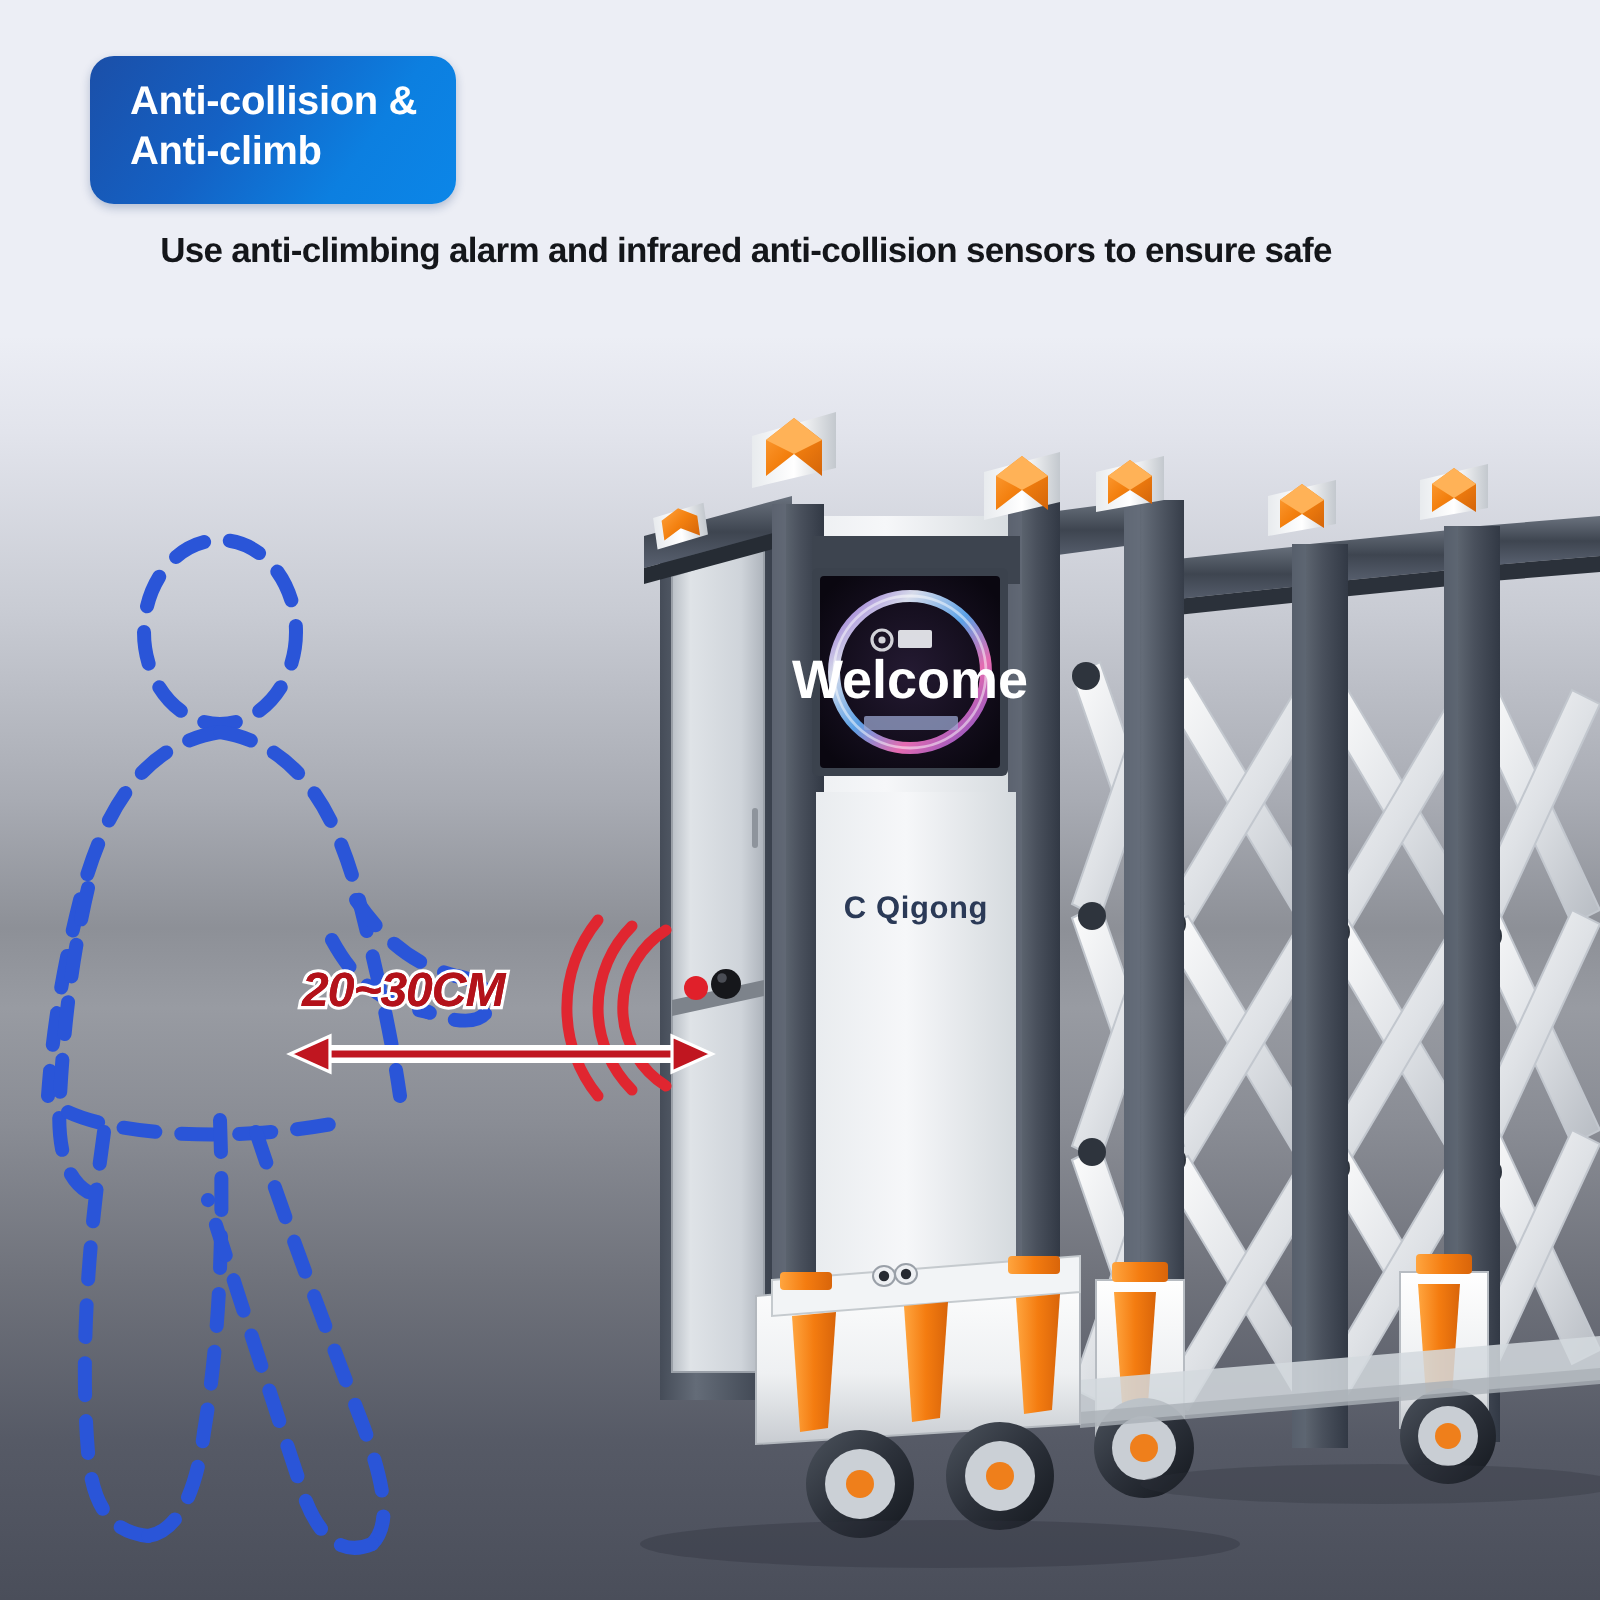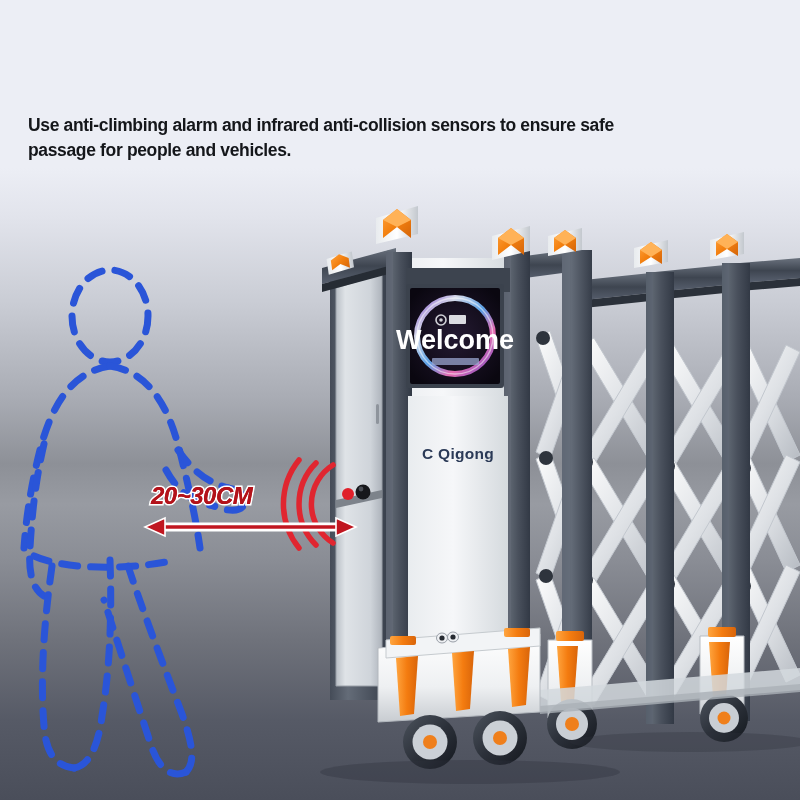--- a/index.html
+++ b/index.html
@@ -40,21 +40,21 @@
   }
   #badge span{display:block;white-space:nowrap;}
   #subtitle{
     position:absolute;left:28px;top:113px;width:690px;
     color:#14161a;
     font-weight:bold;
     font-size:17.5px;
     line-height:1.42;
     letter-spacing:-0.35px;
   }
-  #subtitle span{display:block;}
+  #subtitle span{display:block;text-align:center;}
 
   
   #measure{position:absolute;left:143px;top:482px;width:215px;height:58px;}
   #measure-label{
     position:absolute;left:8px;top:0;
     font-size:24px;font-weight:bold;font-style:italic;
     color:#b3121a;
     letter-spacing:-0.5px;
     -webkit-text-stroke:3.2px #ffffff;
     paint-order:stroke fill;
@@ -391,24 +391,27 @@
       <path d="M34,556 C 60,568 120,572 176,560"></path>
 
       <path d="M52,566 C 44,622 40,678 44,726 C 46,754 56,766 74,768"></path>
       <path d="M110,560 C 112,614 110,668 102,716 C 98,748 88,766 74,768"></path>
 
       <path d="M128,566 C 146,620 166,672 182,714 C 192,742 196,762 186,772"></path>
       <path d="M186,772 C 172,778 160,770 152,748 C 138,706 120,650 104,600"></path>
     </g>
   </svg>
 
+  <div id="badge">
+    <span>Anti-collision &amp;</span>
+    <span>Anti-climb</span>
+  </div>
 
   <div id="subtitle">
     <span>Use anti-climbing alarm and infrared anti-collision sensors to ensure safe</span>
-    <span>passage for people and vehicles.</span>
   </div>
 
   <div id="measure">
     <div id="measure-label">20~30CM</div>
     <div id="measure-label-fill">20~30CM</div>
     <svg width="215" height="24" style="position:absolute;left:0;top:33px;">
       <line x1="16" y1="12" x2="199" y2="12" stroke="#ffffff" stroke-width="9"></line>
       <line x1="16" y1="12" x2="199" y2="12" stroke="#c01620" stroke-width="3.6"></line>
       <polygon points="2,12 22,3 22,21" fill="#c01620" stroke="#ffffff" stroke-width="1.6"></polygon>
       <polygon points="213,12 193,3 193,21" fill="#c01620" stroke="#ffffff" stroke-width="1.6"></polygon>

